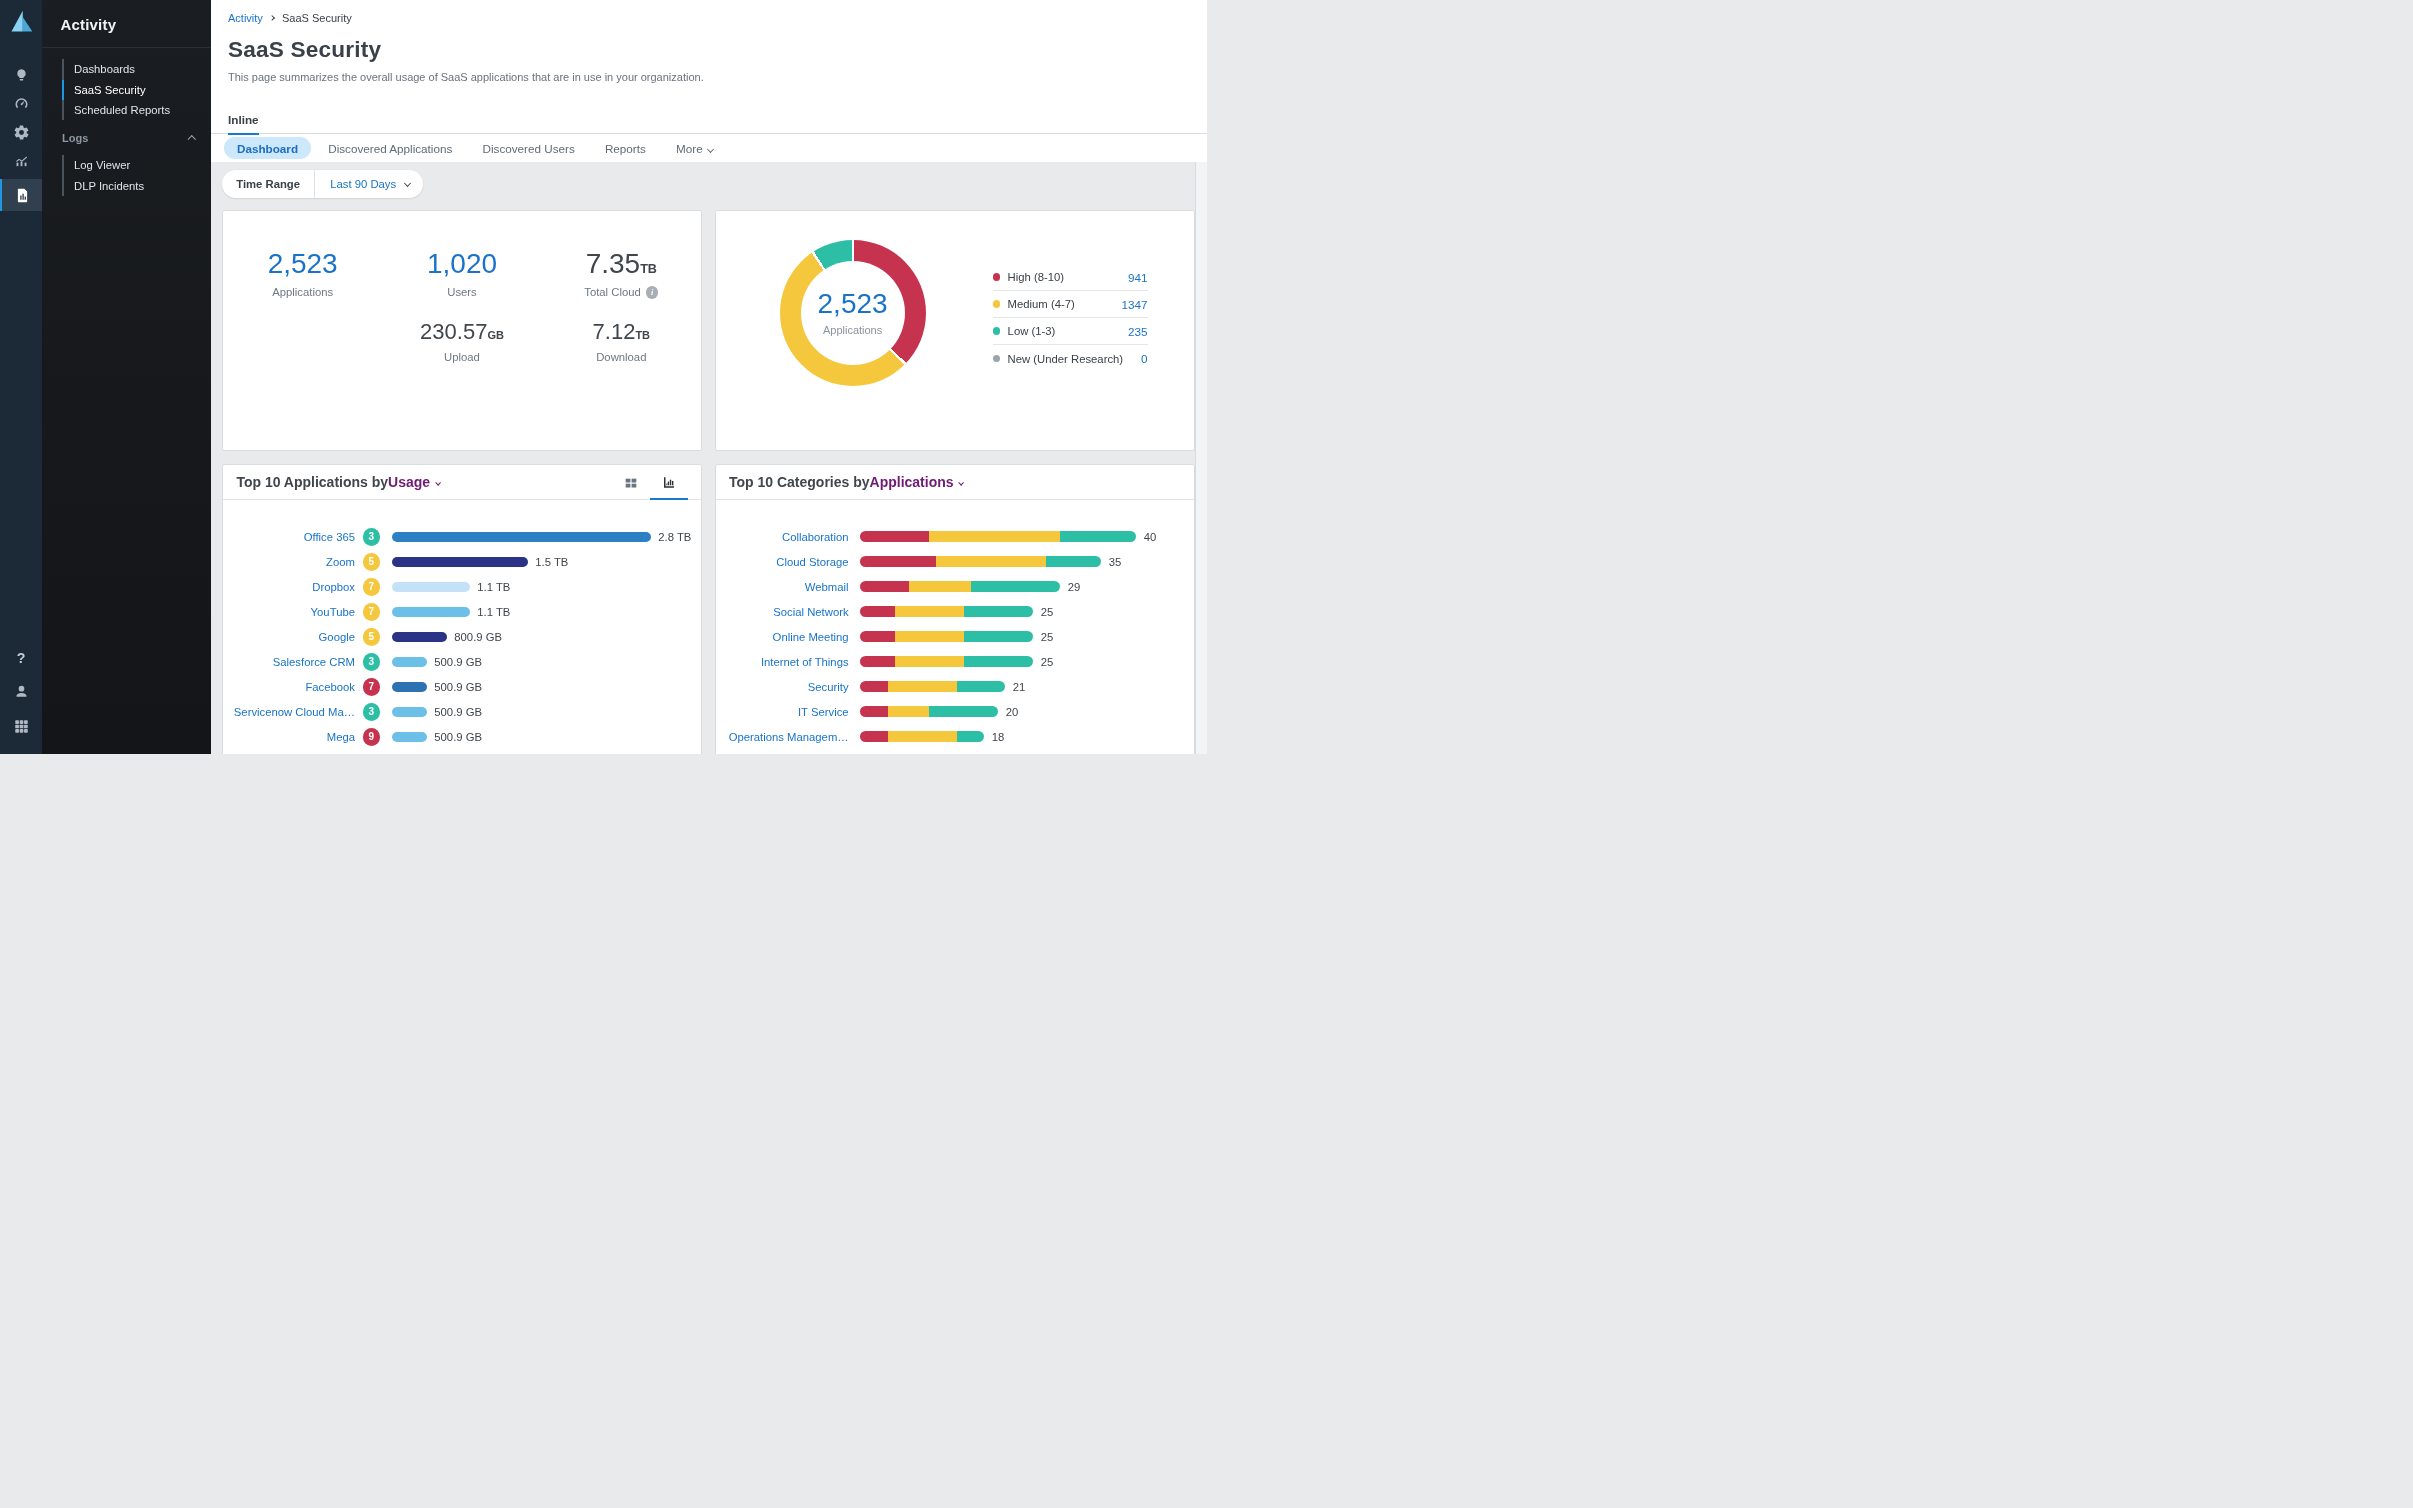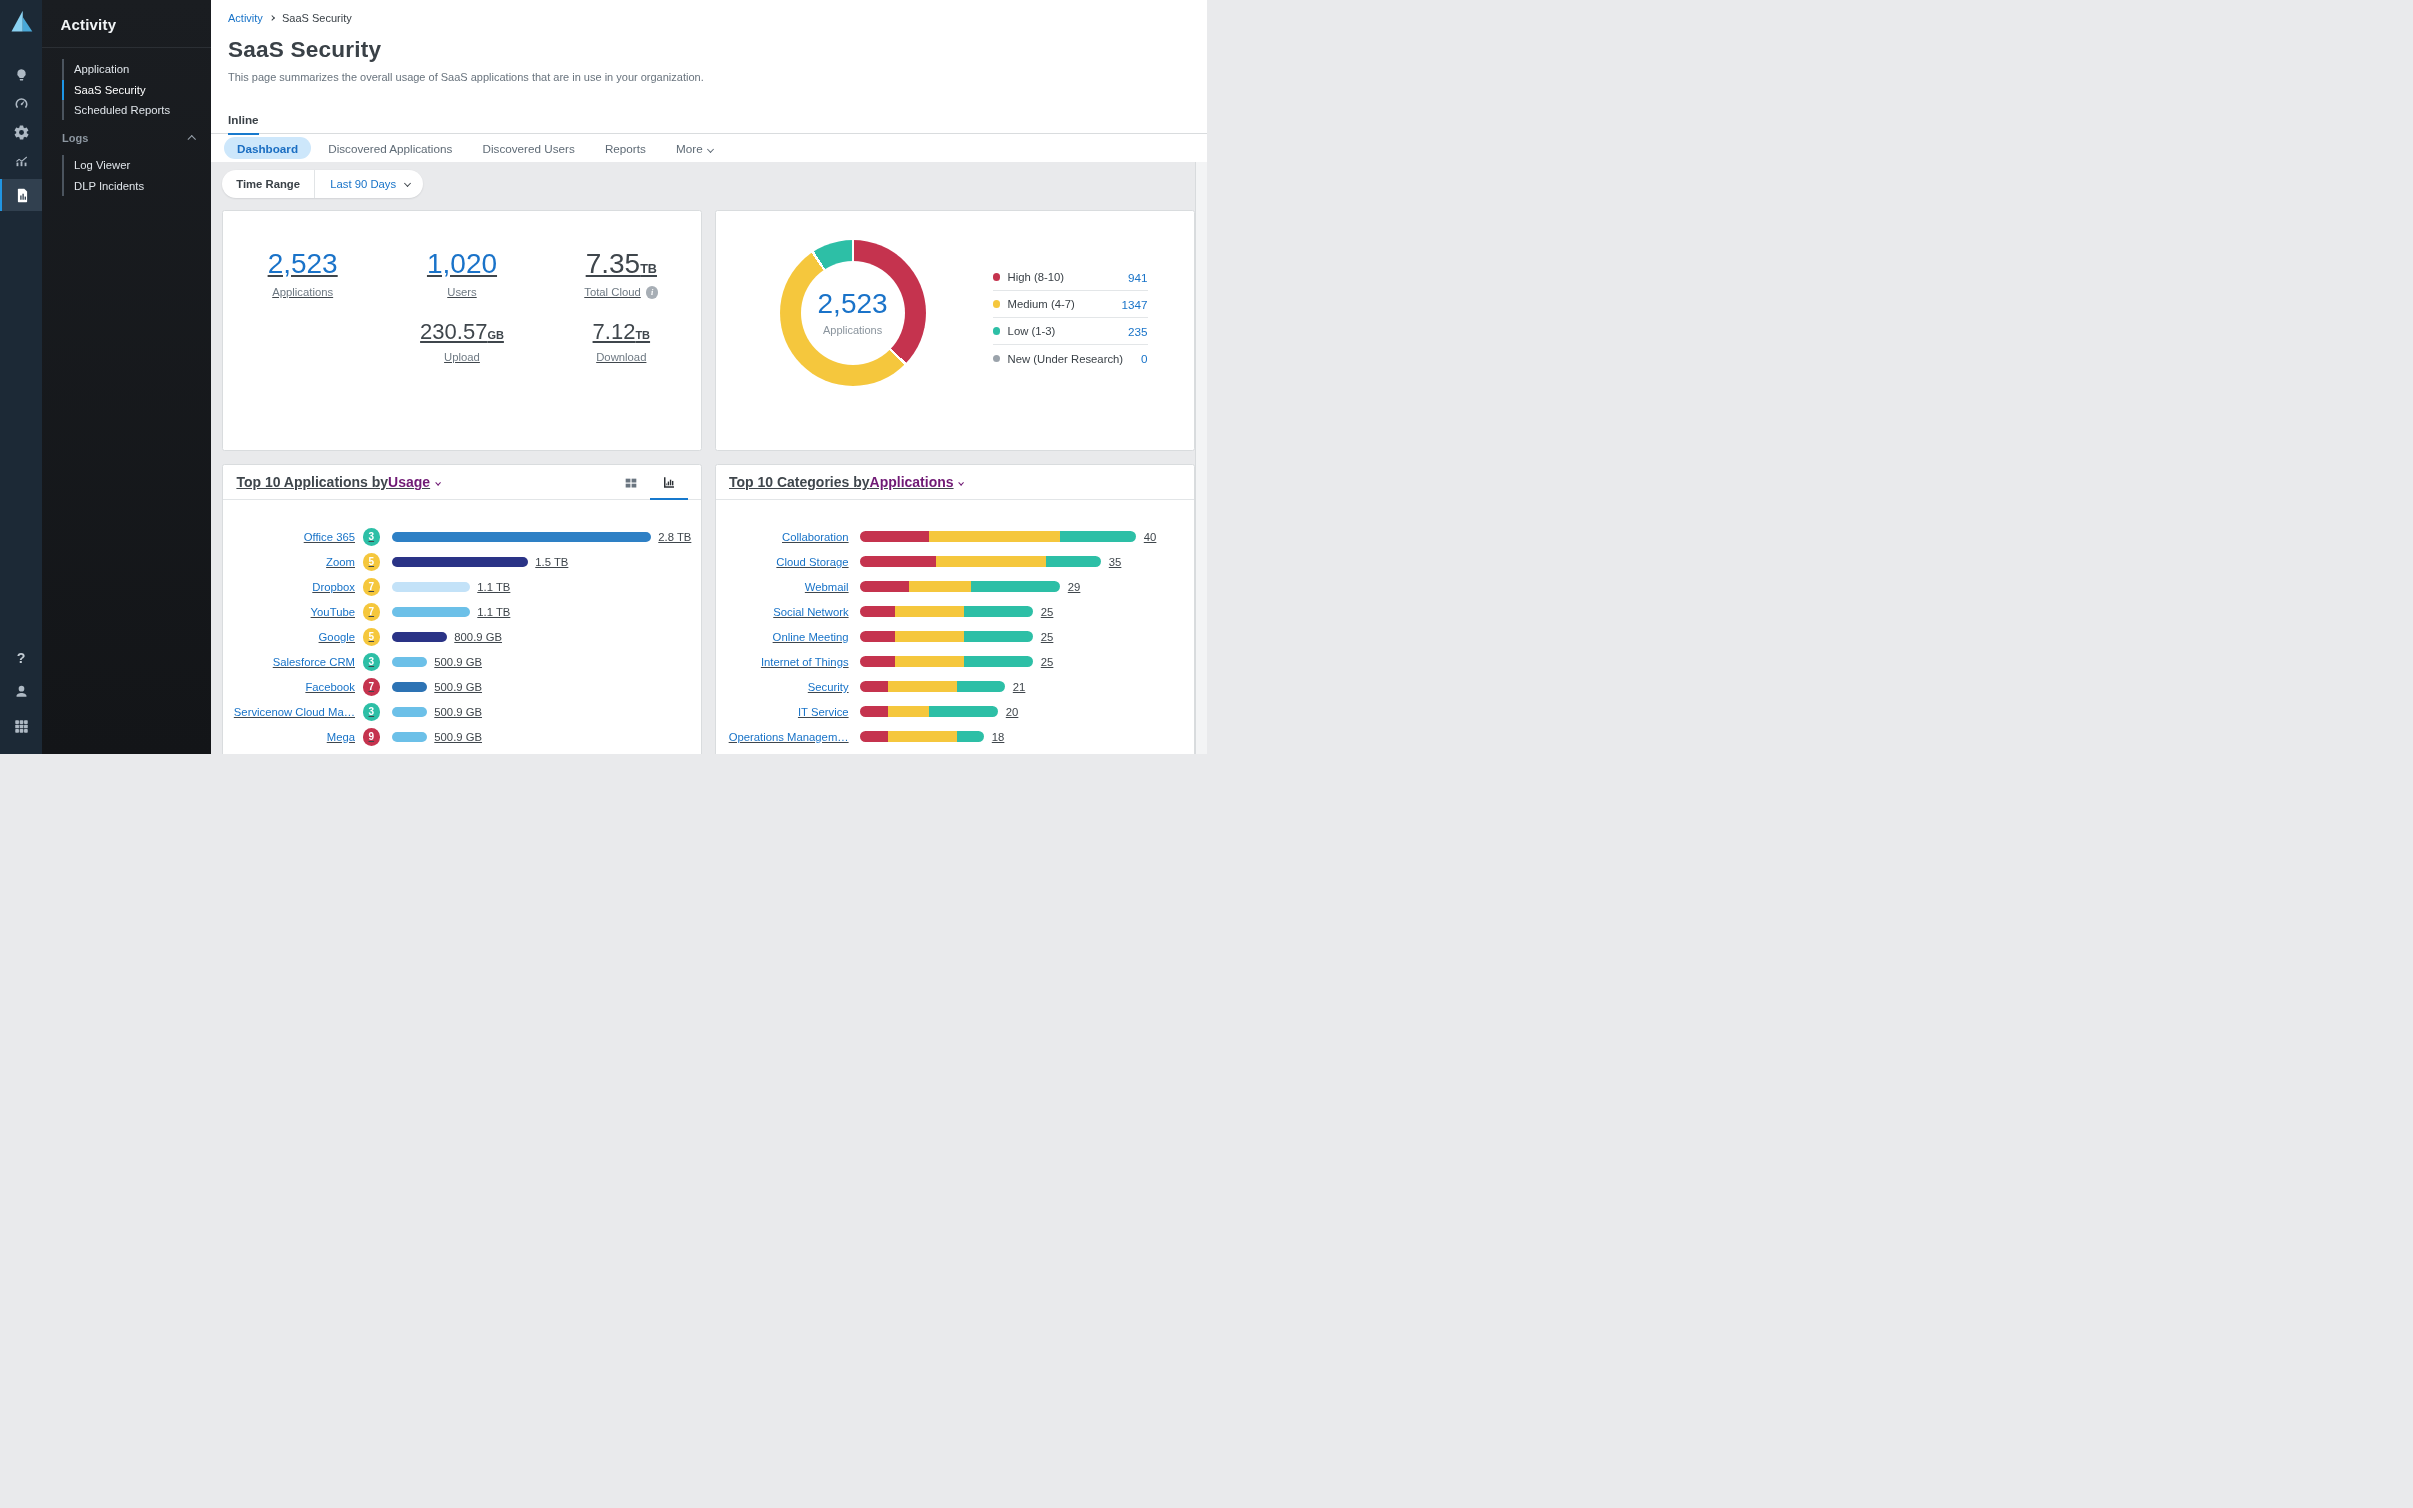--- a/index.html
+++ b/index.html
@@ -39,21 +39,21 @@
   .crumb-cur { color:#3a4147; }
   .page-title { font-size:22.6px; font-weight:bold; color:#3a4147; margin-top:13.4px; letter-spacing:0.2px; }
   .page-sub { font-size:11px; color:#68737d; margin-top:7.5px; }
   .inline-tab { position:absolute; left:17px; bottom:0; font-size:11.7px; font-weight:bold; color:#3a4147; padding-bottom:6.7px; border-bottom:2.5px solid #1779cd; margin-bottom:-1.7px; cursor:pointer; }
 
   .pill-tabs { background:#fff; height:28px; display:flex; align-items:center; gap:5px; padding-left:13.4px; flex:none; }
   .pill { border:none; background:none; font-size:11.7px; color:#5f6b76; padding:4.2px 12.6px; border-radius:12.6px; cursor:pointer; font-family:inherit; white-space:nowrap; }
   .pill.active { background:#cde7fb; color:#1b6ec2; font-weight:bold; }
   .pill .caret { margin-left:5px; }
 
-  .body-area { flex:1; position:relative; padding:8.4px 11.7px 0 11px; overflow:hidden;text-decoration:underline; }
+  .body-area { flex:1; position:relative; padding:8.4px 11.7px 0 11px; overflow:hidden; }
   .scroll-track { position:absolute; right:0; top:0; bottom:0; width:11.7px; background:#f3f4f5; border-left:0.8px solid #d8dbdd; }
 
   .time-range { display:inline-flex; align-items:stretch; background:#fff; height:28px; border-radius:14.2px; box-shadow:0 0.8px 1.7px rgba(40,50,60,.14); overflow:hidden; cursor:pointer; }
   .tr-label { display:flex; align-items:center; padding:0 14.2px; font-size:11.3px; font-weight:bold; color:#3a4147; border-right:0.8px solid #e1e4e6; }
   .tr-value { display:flex; align-items:center; padding:0 13.4px 0 15px; font-size:11.3px; color:#1873c8; gap:8.4px; }
 
   .caret { display:inline-block; width:5px; height:5px; border-right:1.7px solid currentColor; border-bottom:1.7px solid currentColor; transform:rotate(45deg) translate(-0.8px,-0.8px); }
   .caret.dark { color:#3f464c; }
 
   .cards-grid { margin-top:11.7px; display:grid; grid-template-columns:480px 480px; grid-template-rows:241px 360px; gap:13.4px 12.6px; }
@@ -176,21 +176,21 @@
             </g>
           </svg>
       </button>
     </div>
   </aside>
 
   <nav class="panel">
     <div class="panel-title">Activity</div>
     <div class="panel-divider"></div>
     <div class="menu-group">
-      <div class="menu-item">Application</div>
+      <div class="menu-item">Dashboards</div>
       <div class="menu-item active">SaaS Security</div>
       <div class="menu-item">Scheduled Reports</div>
     </div>
     <div class="section-row">
       <span class="section-label">Logs</span>
       <span class="chev-up"></span>
     </div>
     <div class="menu-group">
       <div class="menu-item">Log Viewer</div>
       <div class="menu-item">DLP Incidents</div>

